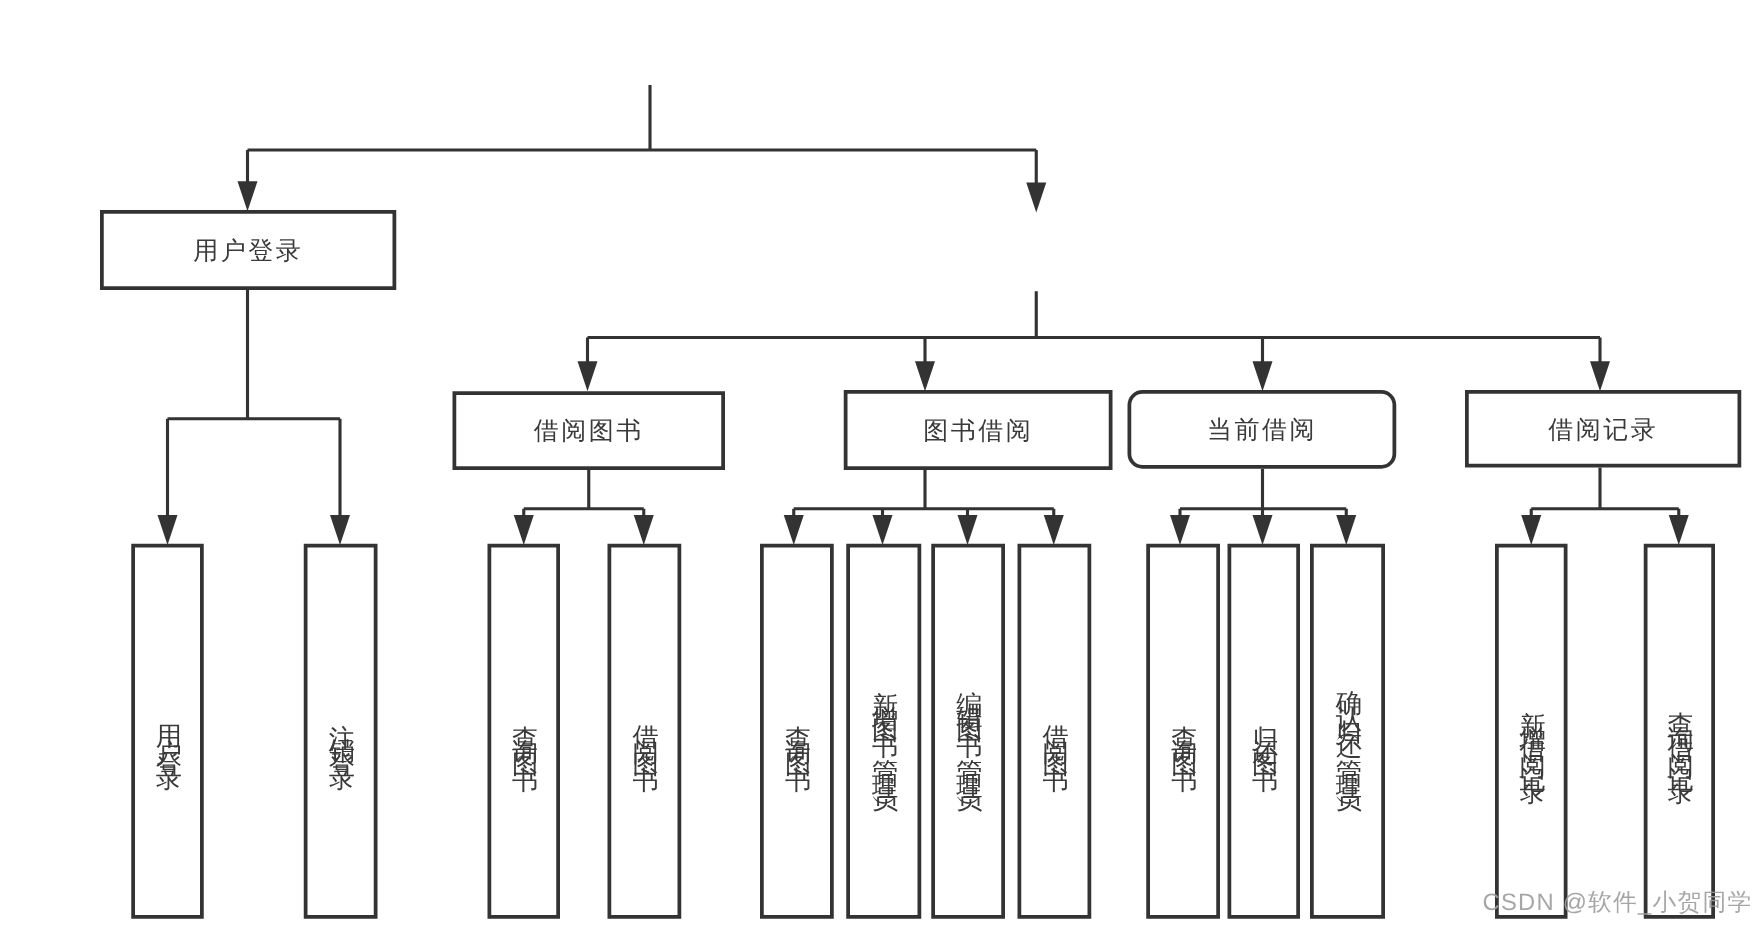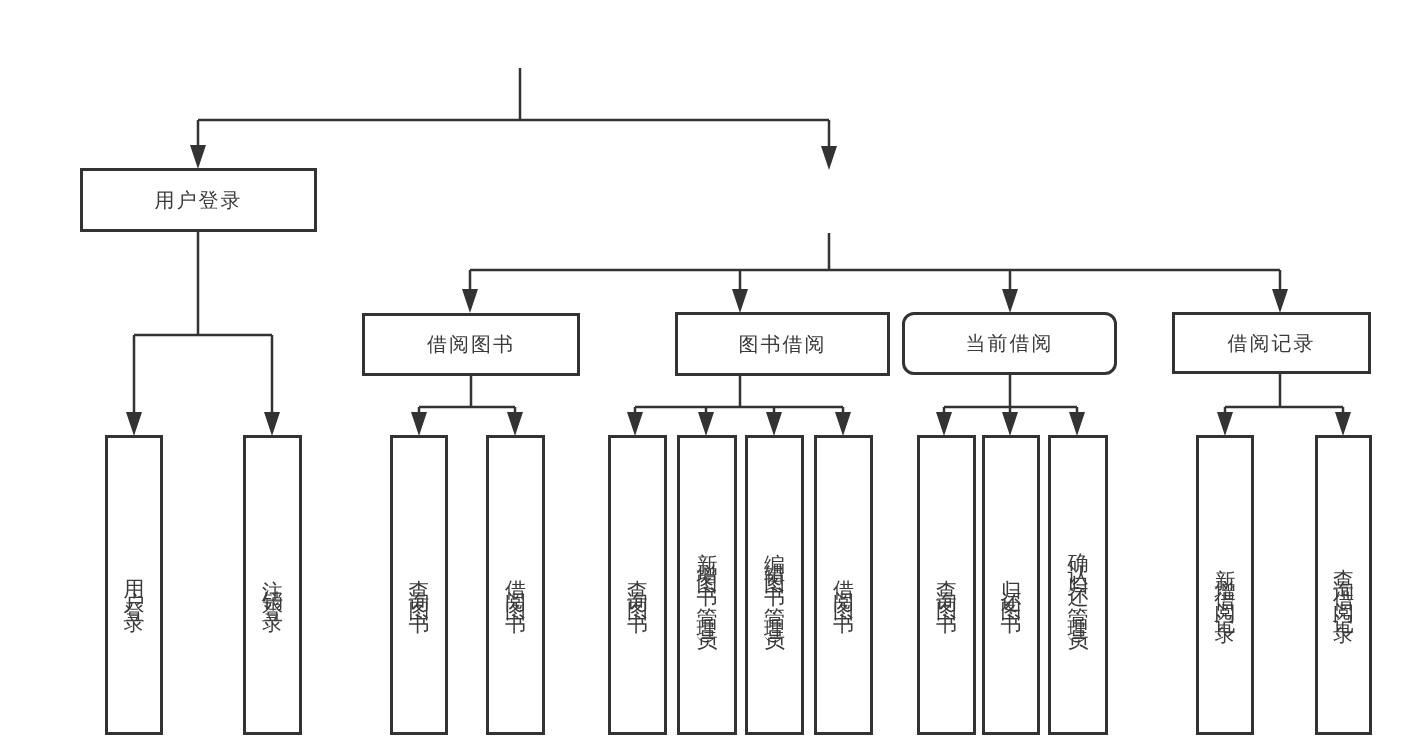--- a/index.html
+++ b/index.html
@@ -29,21 +29,21 @@
 
   <div class="hbox" style="left:362px;top:313px;width:218px;height:63px;">
     <span>借阅图书</span>
   </div>
   <div class="hbox" style="left:632px;top:312px;width:215px;height:64px;margin-left:43px;">
     <span>图书借阅</span>
   </div>
   <div class="hbox" style="left:902px;top:312px;width:215px;height:63px;border-radius:12px;">
     <span>当前借阅</span>
   </div>
-  <div class="hbox" style="left:1172px;top:312px;width:199px;height:62px;">
+  <div class="hbox" style="left:1172px;top:312px;width:221px;height:62px;">
     <span>借阅记录</span>
   </div>
 
   <div class="vbox" style="left:105px;width:58px;">
     <span>用户登录</span>
   </div>
   <div class="vbox" style="left:243px;width:59px;">
     <span>注销登录</span>
   </div>
 
@@ -120,14 +120,15 @@
       <polygon points="766,412 782,412 774,436"></polygon>
       <polygon points="835,412 851,412 843,436"></polygon>
       <polygon points="936,412 952,412 944,436"></polygon>
       <polygon points="1002,412 1018,412 1010,436"></polygon>
       <polygon points="1069,412 1085,412 1077,436"></polygon>
       <polygon points="1217,412 1233,412 1225,436"></polygon>
       <polygon points="1335,412 1351,412 1343,436"></polygon>
     </g>
   </svg>
 
+  <div class="watermark">CSDN @软件_小贺同学</div>
 
 </div>
 
 </body></html>

